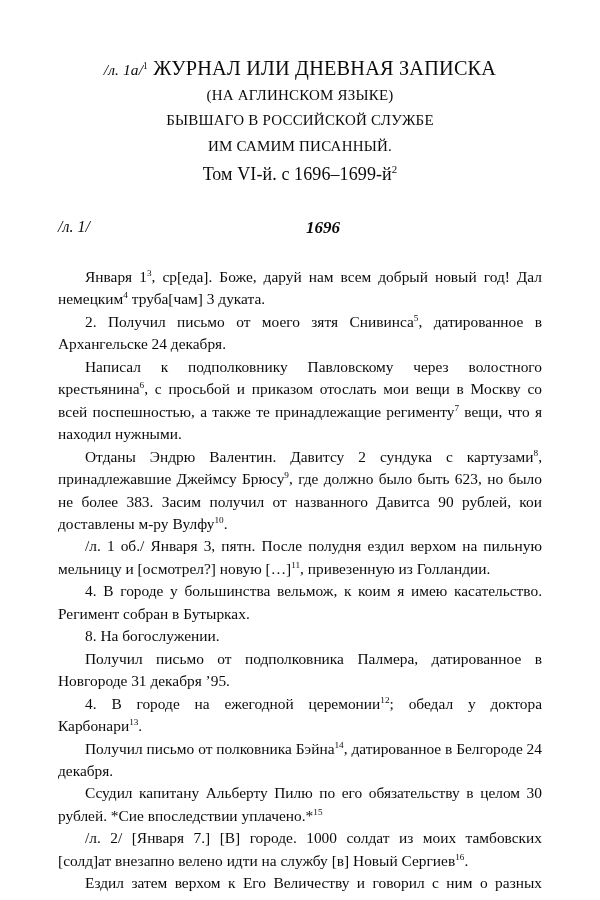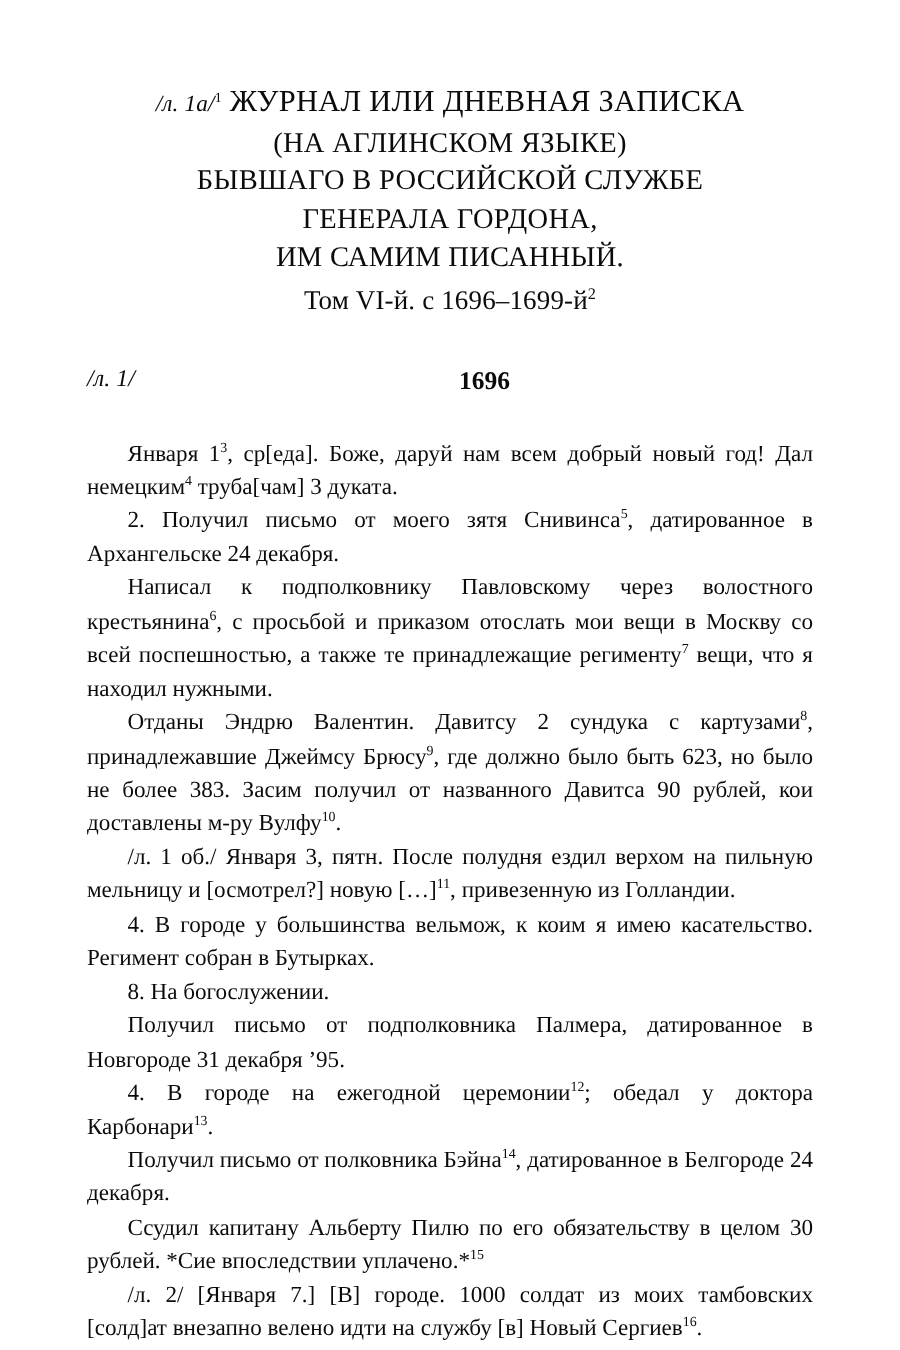--- a/index.html
+++ b/index.html
@@ -23,21 +23,21 @@
     box-sizing: border-box;
     padding: 0 58px;
   }
 
   
   .title-block {
     padding-top: 56px;
     text-align: center;
   }
   .title-line {
-    font-size: 19px;
+    font-size: 15px;
     line-height: 25.5px;
     letter-spacing: 0.2px;
     white-space: nowrap;
   }
   .title-line.l1 { font-size: 20.3px; }
   .folio-inline {
     font-style: italic;
     font-size: 15.5px;
     letter-spacing: 0.1px;
   }
@@ -71,20 +71,21 @@
   .year-center {
     position: absolute;
     left: 0;
     right: 0;
     top: 0;
     text-align: center;
     font-weight: bold;
     font-size: 17px;
     padding-left: 46px;
     box-sizing: border-box;
+    font-style: italic;
   }
 
   
   .body-text {
     margin-top: 22px;
     font-size: 15.4px;
     line-height: 22.45px;
     text-align: justify;
     text-justify: inter-word;
   }
@@ -98,21 +99,20 @@
 </style>
 </head>
 <body>
 
 <div class="page">
 
   <div class="title-block">
     <div class="title-line l1"><span class="folio-inline"><span>/л. 1а/</span><sup>1</sup></span> <span>ЖУРНАЛ ИЛИ ДНЕВНАЯ ЗАПИСКА</span></div>
     <div class="title-line">(НА АГЛИНСКОМ ЯЗЫКЕ)</div>
     <div class="title-line">БЫВШАГО В РОССИЙСКОЙ СЛУЖБЕ</div>
-    <div class="title-line">ГЕНЕРАЛА ГОРДОНА,</div>
     <div class="title-line">ИМ САМИМ ПИСАННЫЙ.</div>
     <div class="vol-line"><span>Том VI-й. с 1696–1699-й</span><sup>2</sup></div>
   </div>
 
   <div class="year-row">
     <div class="folio-left">/л. 1/</div>
     <div class="year-center">1696</div>
   </div>
 
   <div class="body-text">

